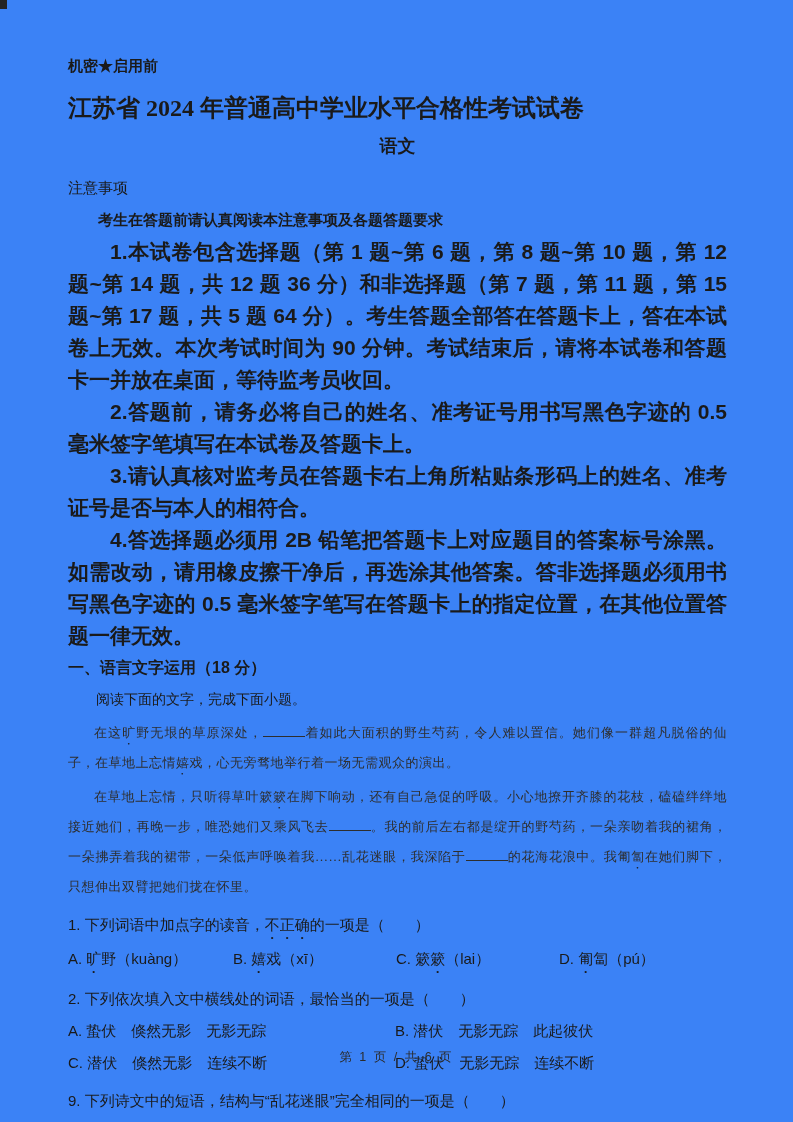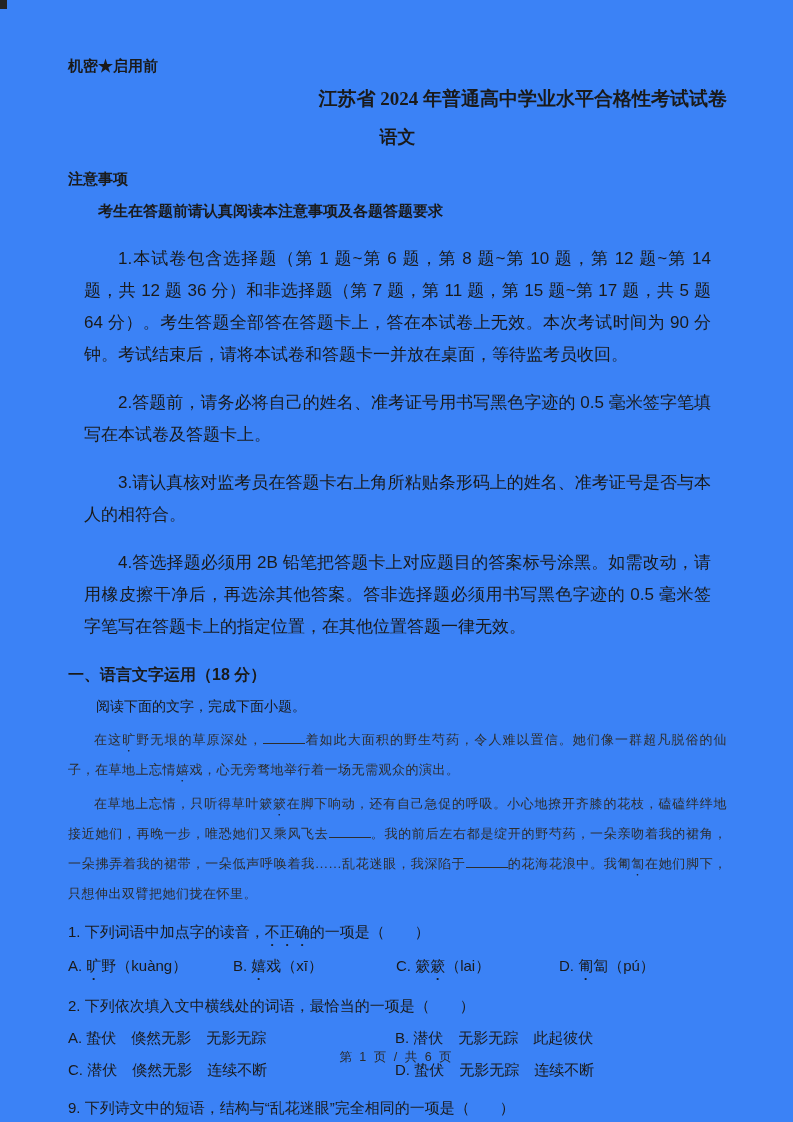--- a/index.html
+++ b/index.html
@@ -8,25 +8,25 @@
     width:793px;height:1122px;
     box-sizing:border-box;
     padding:56px 66px 0 68px;
     background:#3b82f6;
     color:#1a1a1a;
     font-family:"Liberation Sans",sans-serif;
     overflow:hidden;
   }
   .corner-mark{position:absolute;left:0;top:0;width:7px;height:9px;background:#242424;}
   .classification{font-size:15px;font-weight:700;line-height:19px;}
-  .title{margin:11px 0 0;text-align:right;font-family:"Liberation Serif",serif;font-size:19px;font-weight:700;line-height:26px;}
+  .title{margin:20px 0 0;text-align:left;font-family:"Liberation Serif",serif;font-size:24px;font-weight:700;line-height:26px;}
   .subject{margin:13px 0 0;text-align:center;font-family:"Liberation Serif",serif;font-size:18px;font-weight:700;line-height:24px;}
-  .notice-heading{margin-top:14px;font-size:15px;font-weight:700;line-height:32px;}
+  .notice-heading{margin-top:14px;font-size:15px;font-weight:400;line-height:32px;}
   .notice-sub{margin:0;text-indent:2em;font-size:15px;font-weight:700;line-height:32px;}
-  .notice-item{margin:16px;text-indent:2em;font-size:17px;font-weight:400;line-height:32px;text-align:justify;}
+  .notice-item{margin:0;text-indent:2em;font-size:21px;font-weight:700;line-height:32px;text-align:justify;}
   .section-heading{font-size:16px;font-weight:700;line-height:32px;}
   .intro{margin:0;text-indent:2em;font-size:14px;line-height:30px;}
   .passage-para{
     margin:4px 0 0;text-indent:2em;
     font-family:"Liberation Serif",serif;
     font-size:13px;line-height:30px;
     color:#2e2e2e;text-align:justify;letter-spacing:.5px;
   }
   .blank{display:inline-block;width:42px;height:13px;border-bottom:1px solid #2e2e2e;}
   .em-dot{

